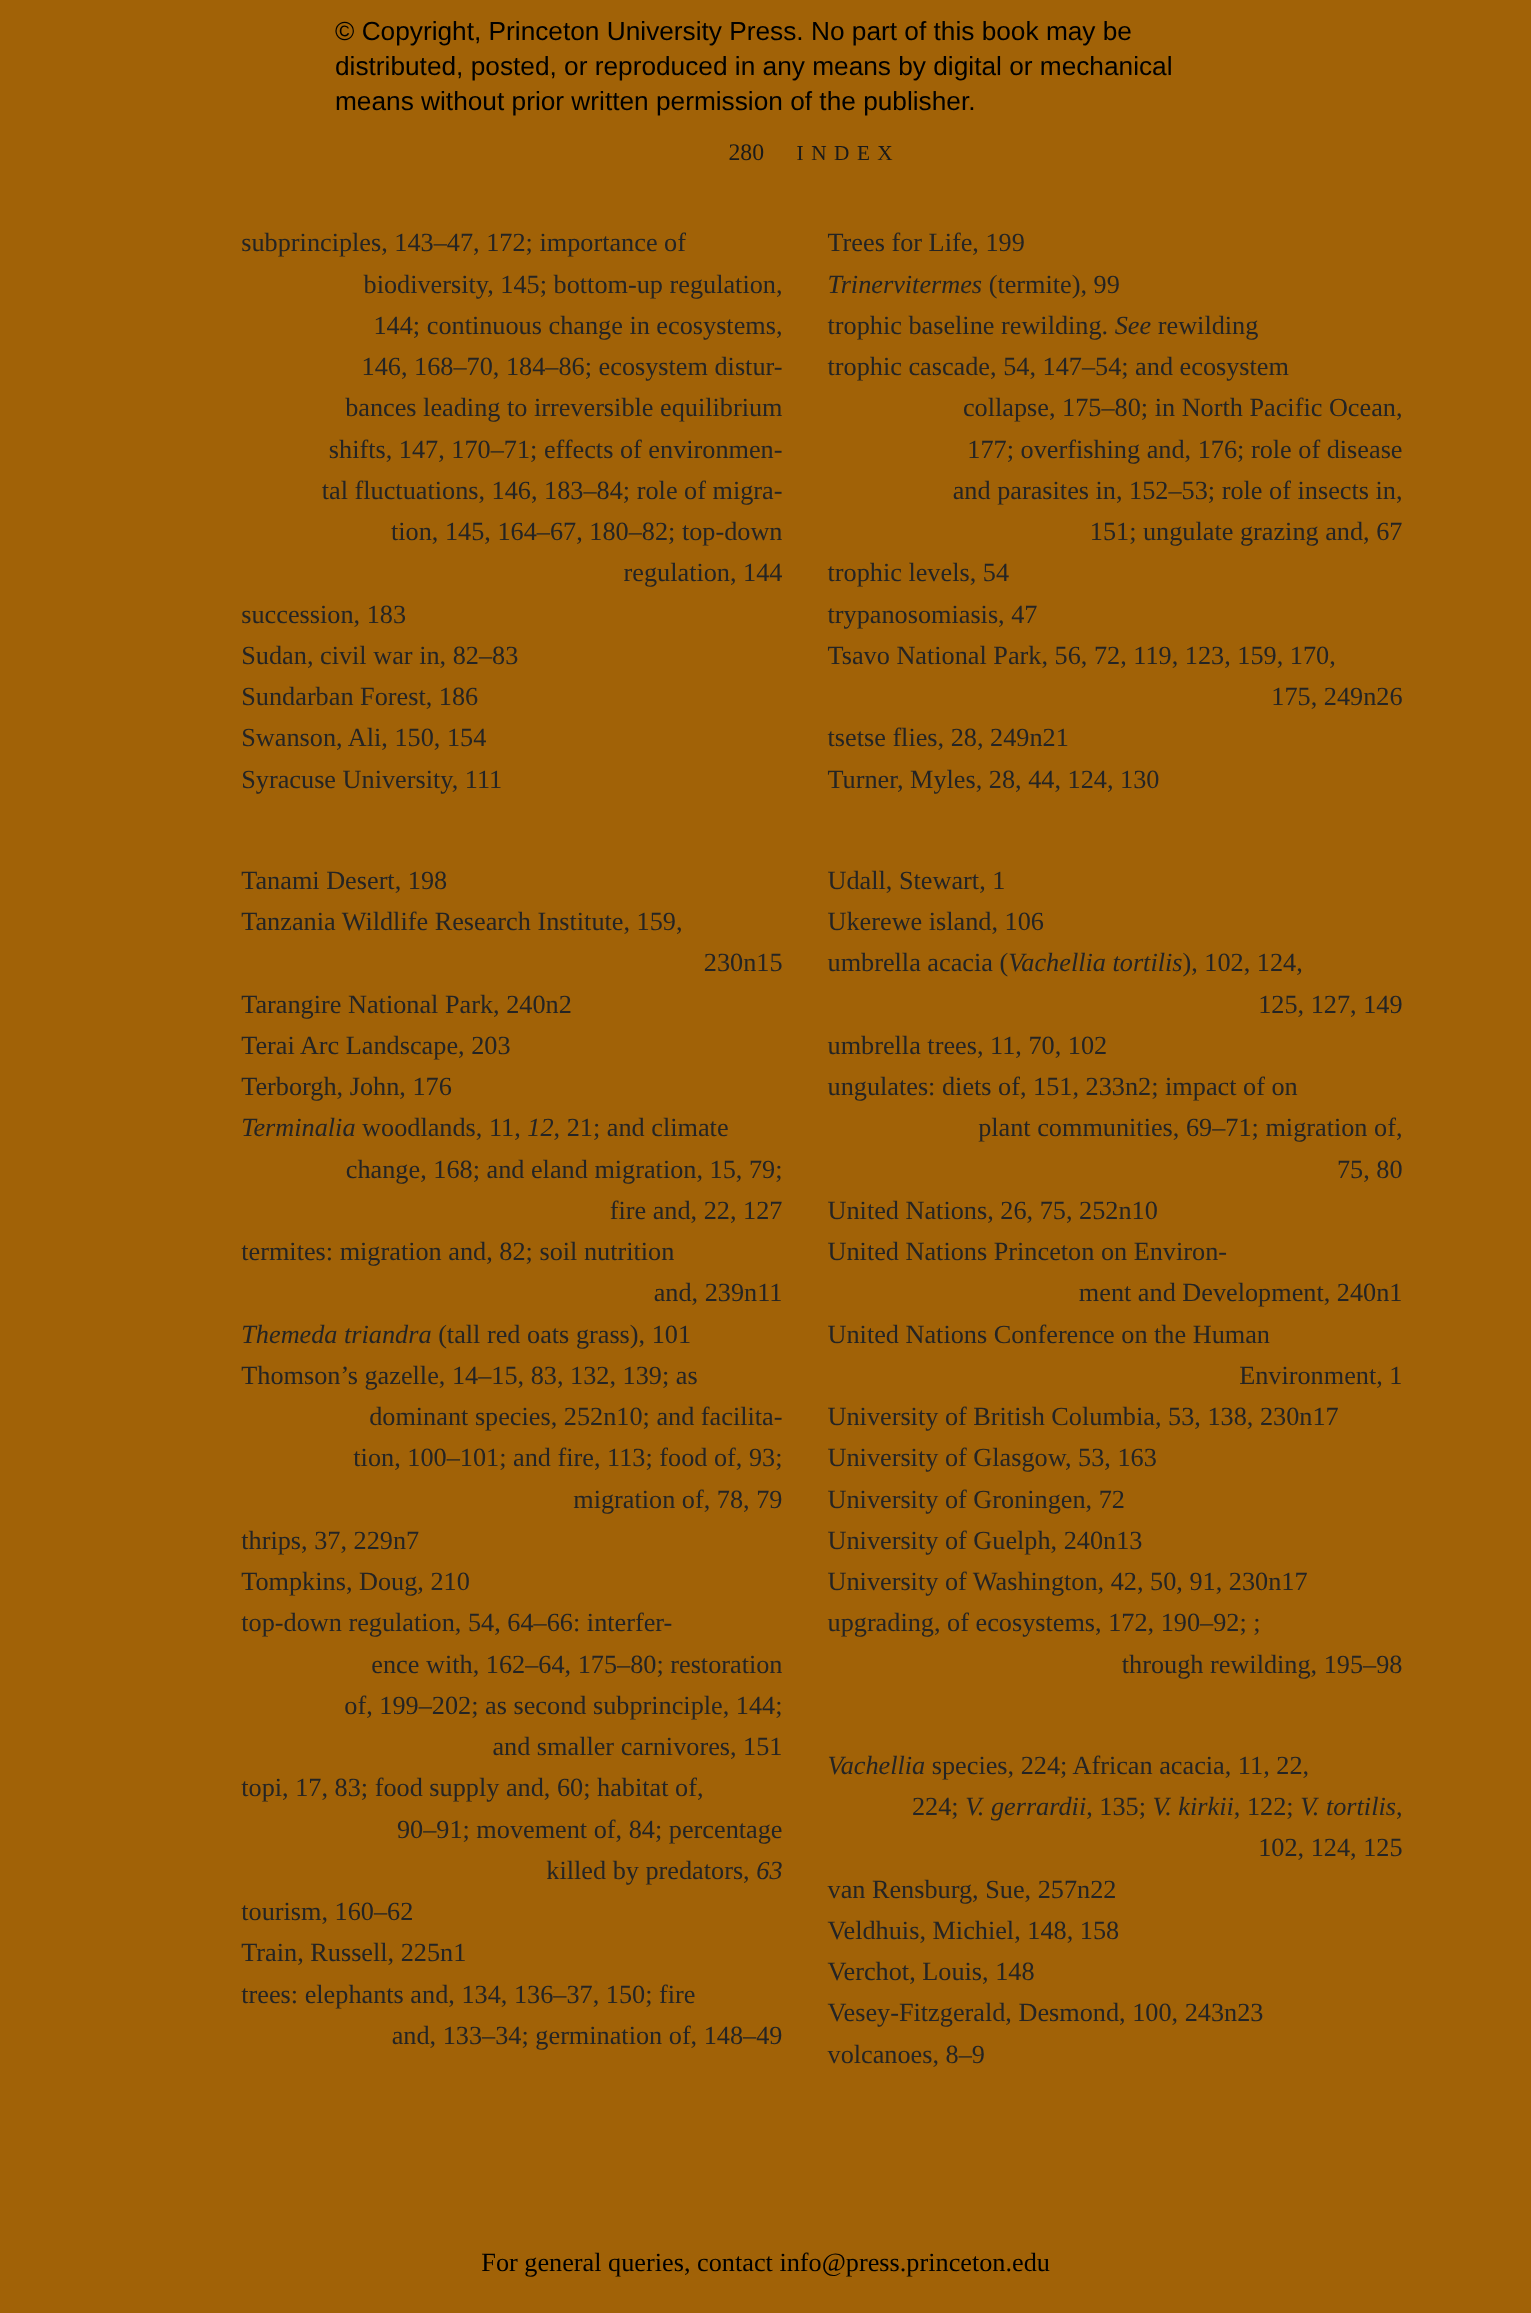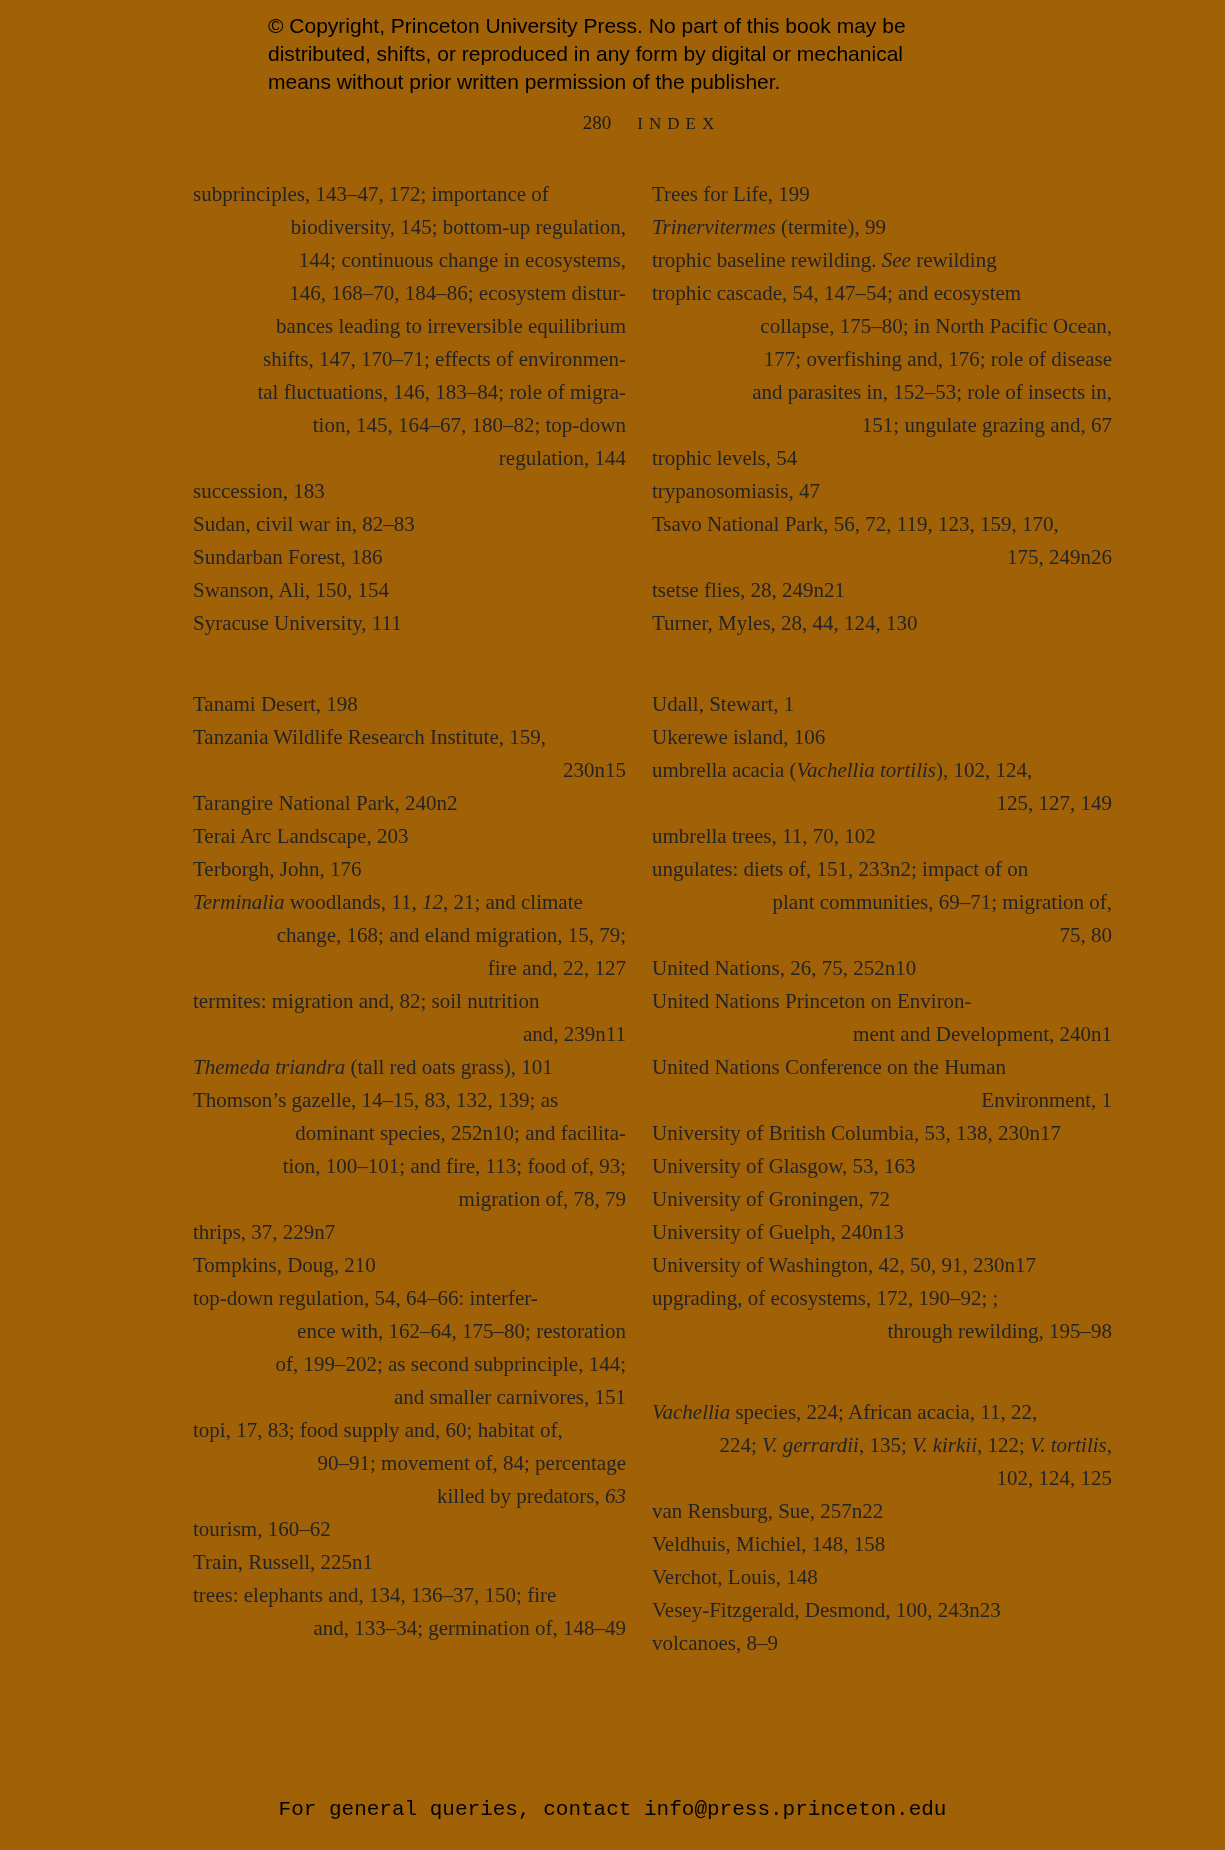--- a/index.html
+++ b/index.html
@@ -27,48 +27,48 @@
     color: #1a1a1a;
     font-size: 19px;
   }
   .running-head .page-number { margin-right: 26px; }
   .running-head .head-title {
     font-size: 17px;
     letter-spacing: 6px;
   }
   .index-wrap {
     position: absolute; left: 193px; top: 178px;
-    display: flex; gap: 26px;
+    display: flex; gap: 36px;
     color: #242424;
   }
   .col { width: 433px; }
   .col.right { width: 460px; }
   .section + .section { margin-top: 48px; }
   .line {
     font-size: 21px; line-height: 33px;
     white-space: nowrap;
   }
   .line.cont { padding-left: 25px; text-align: right; }
   .line i { font-style: italic; }
   .footer {
     position: absolute; left: 0; top: 1798px; width: 1225px;
     text-align: center;
-    font-family: Liberation Mono, monospace;
+    font-family: Liberation Serif, serif;
     font-size: 21px;
     color: #000000;
   }
 </style>
 </head>
 <body>
 
 <div class="page">
 
   <div class="copyright">
     <div>© Copyright, Princeton University Press. No part of this book may be</div>
-    <div>distributed, shifts, or reproduced in any form by digital or mechanical</div>
+    <div>distributed, posted, or reproduced in any means by digital or mechanical</div>
     <div>means without prior written permission of the publisher.</div>
   </div>
 
   <div class="running-head">
     <span class="page-number">280</span><span class="head-title">INDEX</span>
   </div>
 
   <div class="index-wrap">
     <div class="col left">
         <div class="section">

